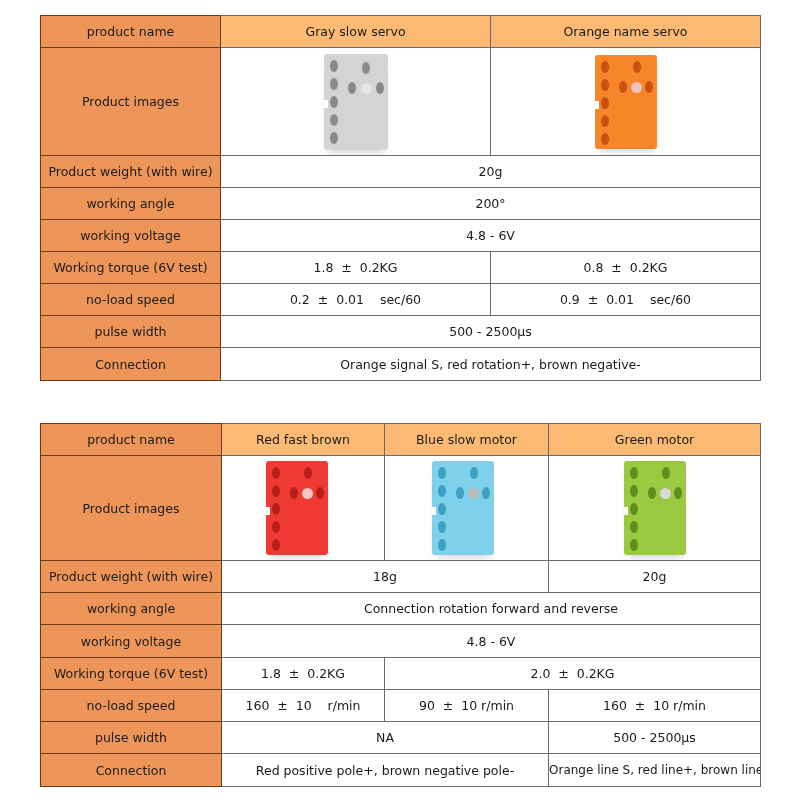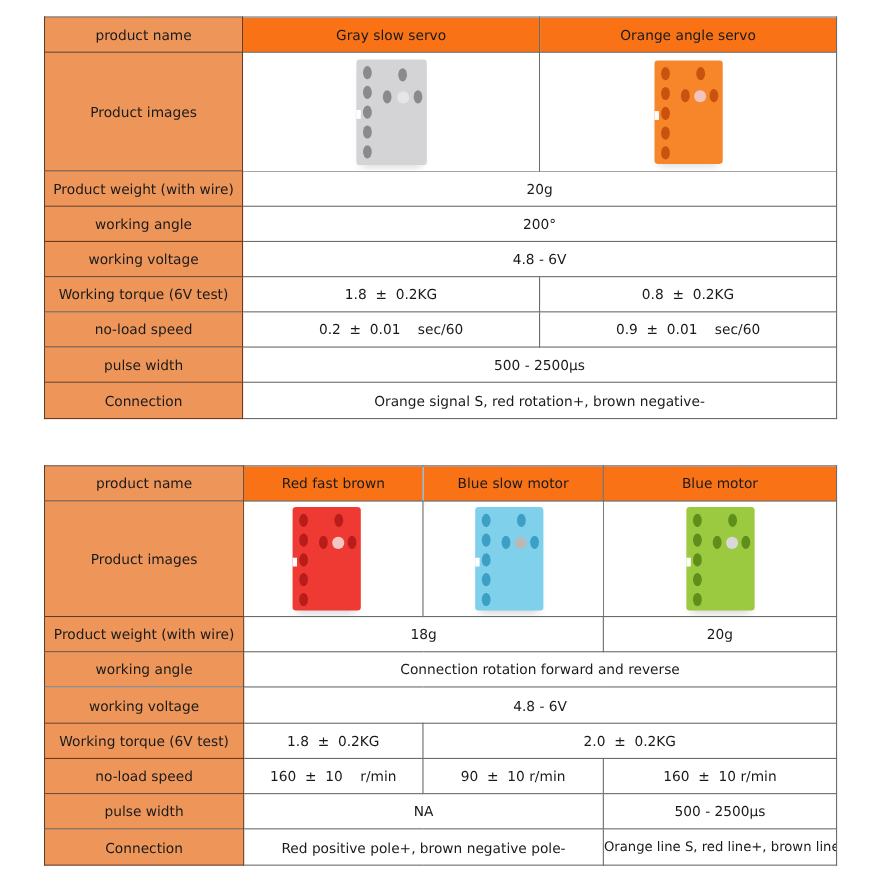--- a/index.html
+++ b/index.html
@@ -1,21 +1,21 @@
 <!DOCTYPE html>
 <html><head>
 <meta charset="utf-8">
 <style>
   html, body { margin:0; padding:0; background:#ffffff; }
   body { width:800px; height:800px; position:relative; overflow:hidden;
          font-family:"DejaVu Sans", "Liberation Sans", sans-serif; color:#1a1a1a; }
   table.spec { position:absolute; left:40px; border-collapse:collapse; table-layout:fixed; font-size:12.5px; }
   table.spec td { border:1px solid #6b6b6b; text-align:center; vertical-align:middle; padding:0; overflow:hidden; white-space:nowrap; }
   table.spec td.label { background:#ee9659; border-color:#6b3a1c; }
-  table.spec td.head { background:#f97316; }
+  table.spec td.head { background:#fdba74; }
   table.spec td.val { background:#ffffff; }
   #t1 { top:15px; width:720px; }
   #t2 { top:423px; width:720px; }
   .img-cell { position:relative; }
   .block { position:relative; margin:0 auto; width:62px; height:94px; border-radius:3px;
            box-shadow: 0 6px 8px -4px rgba(0,0,0,0.18); }
   .block .hole { position:absolute; width:8px; height:12px; border-radius:50%; }
   .block .shaft { position:absolute; width:11px; height:11px; border-radius:50%; }
   .block .notch { position:absolute; left:0; width:4px; height:8px; background:#ffffff; }
 </style>
@@ -25,21 +25,21 @@
 <table class="spec" id="t1">
   <colgroup>
       <col style="width:180px">
       <col style="width:270px">
       <col style="width:270px">
     </colgroup>
   <tbody>
       <tr style="height:32px">
     <td class="label">product name</td>
     <td class="head">Gray slow servo</td>
-    <td class="head">Orange angle servo</td>
+    <td class="head">Orange name servo</td>
   </tr>
   <tr style="height:108px">
     <td class="label">Product images</td>
     <td class="val img-cell">
       <div class="block" style="background:#d4d4d6; width:64px; height:96px;">
         <span class="hole" style="left:6px;top:6px;background:#8a8a8c"></span>
         <span class="hole" style="left:6px;top:24px;background:#8a8a8c"></span>
         <span class="hole" style="left:6px;top:42px;background:#8a8a8c"></span>
         <span class="hole" style="left:6px;top:60px;background:#8a8a8c"></span>
         <span class="hole" style="left:6px;top:78px;background:#8a8a8c"></span>
@@ -103,21 +103,21 @@
       <col style="width:181px">
       <col style="width:163px">
       <col style="width:164px">
       <col style="width:212px">
     </colgroup>
   <tbody>
       <tr style="height:32px">
     <td class="label">product name</td>
     <td class="head">Red fast brown</td>
     <td class="head">Blue slow motor</td>
-    <td class="head">Blue motor</td>
+    <td class="head">Green motor</td>
   </tr>
   <tr style="height:105px">
     <td class="label">Product images</td>
     <td class="val img-cell">
       <div class="block" style="background:#ef3a33; left:-6px;">
         <span class="hole" style="left:6px;top:6px;background:#b81d1a"></span>
         <span class="hole" style="left:6px;top:24px;background:#b81d1a"></span>
         <span class="hole" style="left:6px;top:42px;background:#b81d1a"></span>
         <span class="hole" style="left:6px;top:60px;background:#b81d1a"></span>
         <span class="hole" style="left:6px;top:78px;background:#b81d1a"></span>

